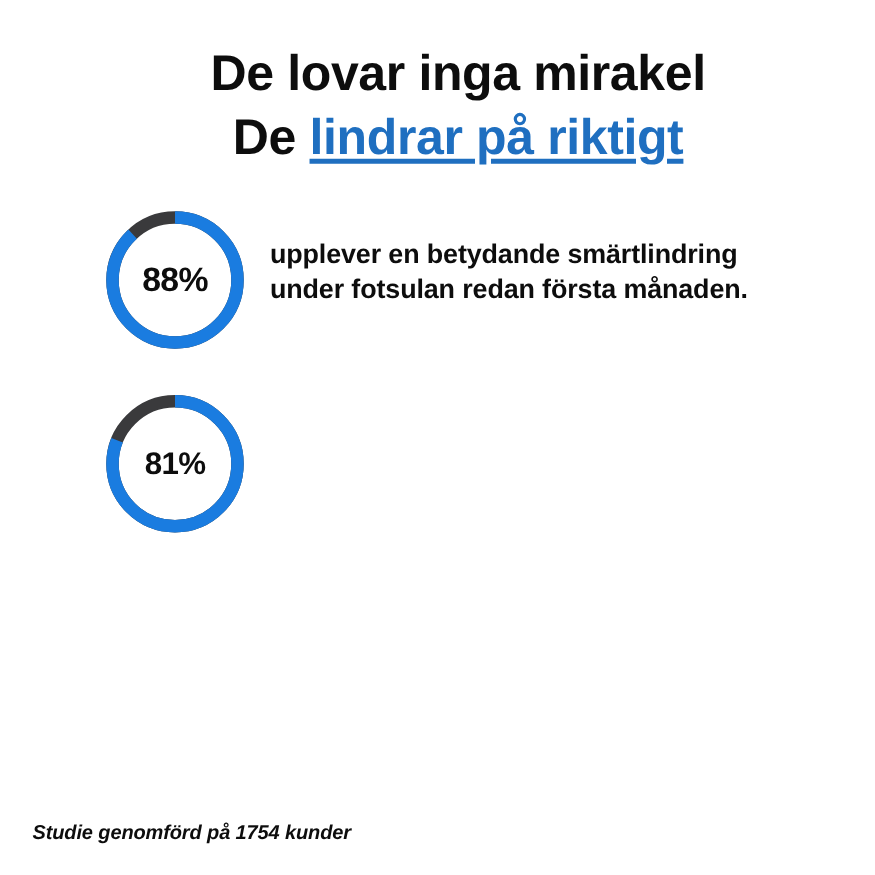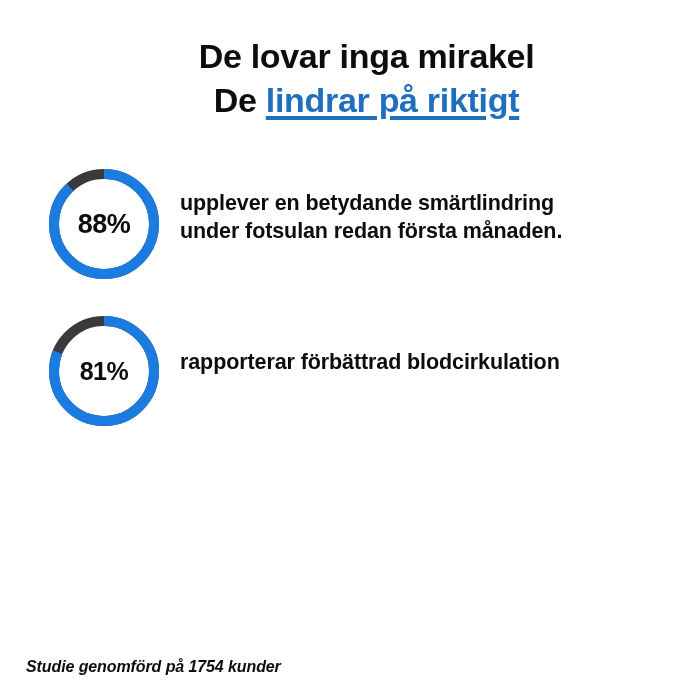--- a/index.html
+++ b/index.html
@@ -26,21 +26,21 @@
   .headline {
     position: absolute;
     top: 36px;
     left: 0;
     width: 700px;
     text-align: center;
     line-height: 1.18;
   }
   .headline-line {
     display: block;
-    font-size: 34px;
+    font-size: 40px;
     font-weight: 700;
     color: #0d0d0d;
     letter-spacing: -0.3px;
     white-space: nowrap;
     padding-left: 33px;
   }
   .headline-line-2 {
     margin-top: 4px;
     text-align: center;
   }
@@ -50,20 +50,21 @@
     text-decoration-thickness: 4px;
     text-underline-offset: 4px;
   }
 
   
   .stats {
     position: absolute;
     top: 168px;
     left: 0;
     width: 603px;
+    padding-left: 36px;
   }
   .stat-row {
     position: relative;
     height: 147px;
     display: flex;
     align-items: flex-start;
   }
 
   .donut-wrap {
     position: relative;
@@ -151,21 +152,20 @@
 
     <div class="stat-row stat-row-2">
       <div class="donut-wrap">
         <svg class="donut" viewBox="0 0 112 112">
           <circle cx="56" cy="56" r="50" fill="none" stroke="#3a3a3c" stroke-width="10"></circle>
           <circle id="arc-1" cx="56" cy="56" r="50" fill="none" stroke="#1a7ce0" stroke-width="10" stroke-linecap="butt" transform="rotate(-90 56 56)" stroke-dasharray="254.46900494077326 59.690260418206066" stroke-dashoffset="0"></circle>
         </svg>
         <div class="donut-label small">81%</div>
       </div>
       <div class="stat-text">
-        <span>rapporterar förbättrad blodcirkulation</span>
       </div>
     </div>
 
 
   </div>
 
   <div class="footer">Studie genomförd på 1754 kunder</div>
 
 </div>
 

